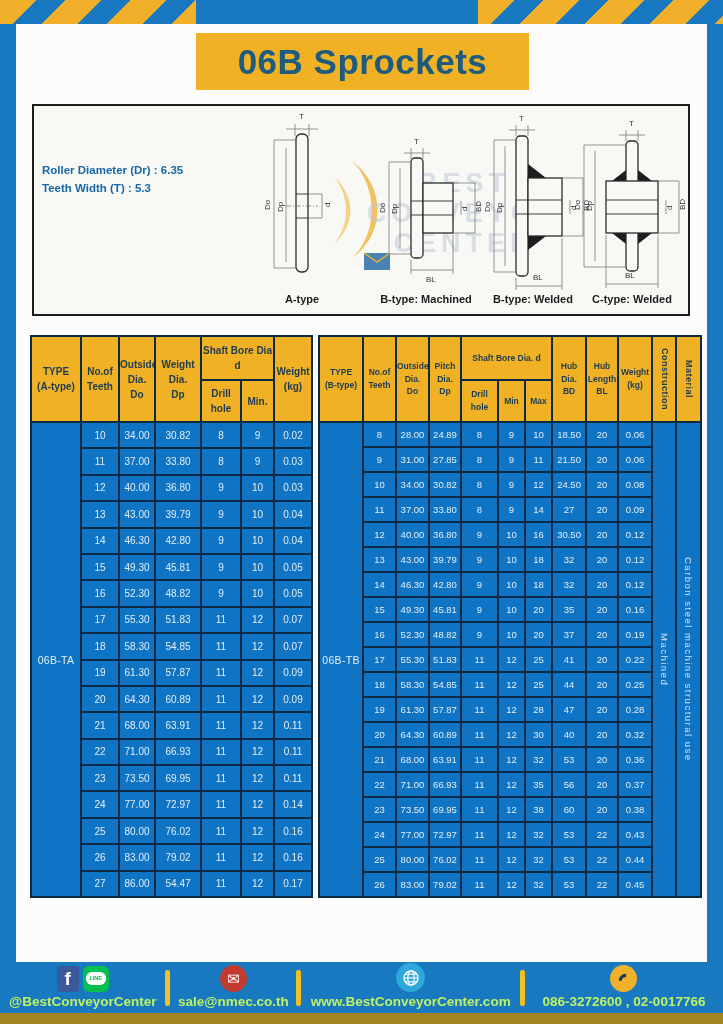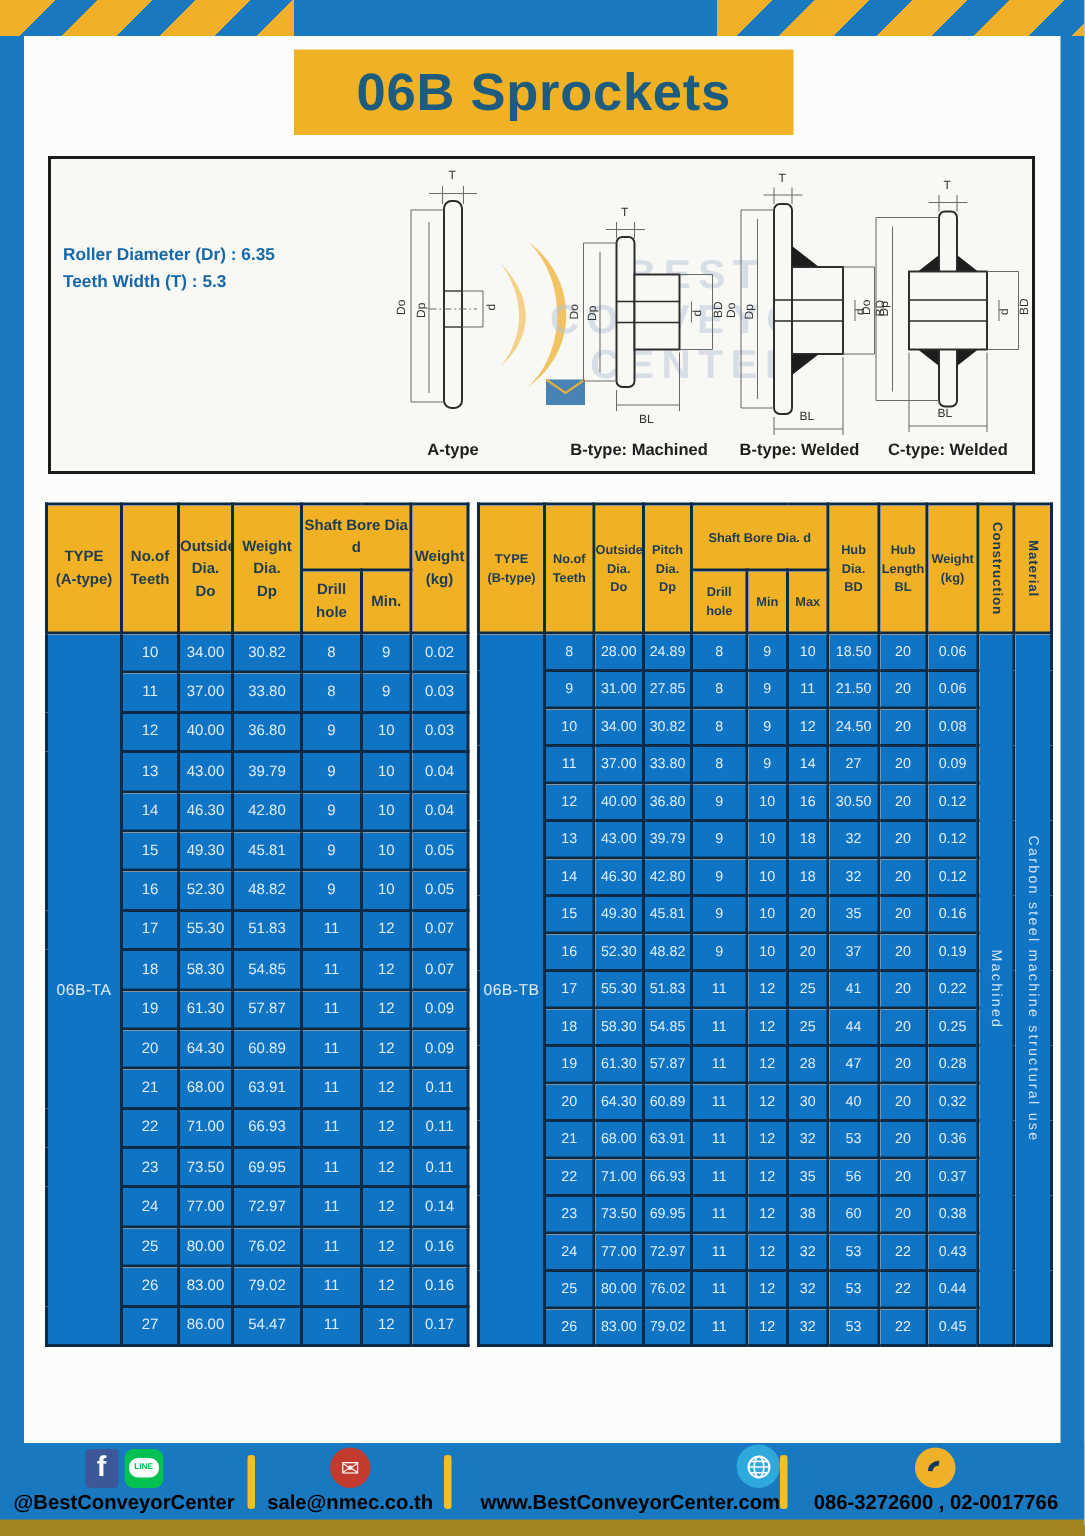--- a/index.html
+++ b/index.html
@@ -40,24 +40,24 @@
   .type-cell{font-size:10.5px !important;letter-spacing:.3px;}
   th.vert,td.vert{writing-mode:vertical-rl;}
   th.vert{font-size:9px !important;letter-spacing:.5px;}
   td.vert{font-size:9.5px !important;letter-spacing:1.5px;color:#cfe3f5 !important;}
 
   
   .footer{position:absolute;left:0;top:962px;width:723px;height:51px;background:#1878c0;
     display:flex;align-items:stretch;}
   .fgroup{display:flex;flex-direction:column;align-items:center;justify-content:flex-end;padding-bottom:4px;}
   .fgroup.social{width:168px;} .fgroup.email{width:128px;}
-  .fgroup.web{width:222px;align-items:flex-end;} .fgroup.phone{width:201px;}
+  .fgroup.web{width:222px;} .fgroup.phone{width:201px;}
   .fdivider{width:5px;height:36px;background:#f2c01f;align-self:center;border-radius:2px;}
   .ficons{display:flex;gap:4px;align-items:center;margin-bottom:2px;}
-  .flabel{color:#000000;font-weight:bold;font-size:13.5px;white-space:nowrap;}
+  .flabel{color:#bef264;font-weight:bold;font-size:13.5px;white-space:nowrap;}
   .fb-icon{width:22px;height:26px;background:#3b5998;border-radius:3px;color:#fff;
     font-weight:bold;font-size:19px;line-height:26px;text-align:center;}
   .line-icon{width:26px;height:26px;background:#06c152;border-radius:6px;position:relative;}
   .line-bubble{position:absolute;left:3px;top:6px;width:20px;height:13px;background:#fff;
     border-radius:6px;color:#06c152;font-size:5.5px;font-weight:bold;text-align:center;line-height:13px;}
   .mail-icon{width:27px;height:27px;border-radius:50%;background:#c23b2e;color:#fff;
     font-size:15px;display:flex;align-items:center;justify-content:center;}
   .globe-icon{width:29px;height:29px;border-radius:50%;background:#2fa8dc;
     display:flex;align-items:center;justify-content:center;}
   .phone-icon{width:27px;height:27px;border-radius:50%;background:#f0b12a;

